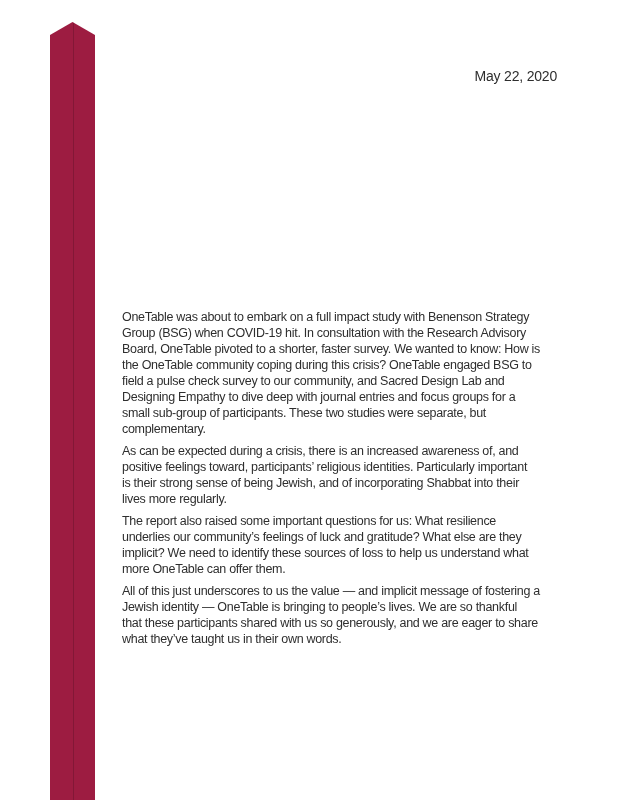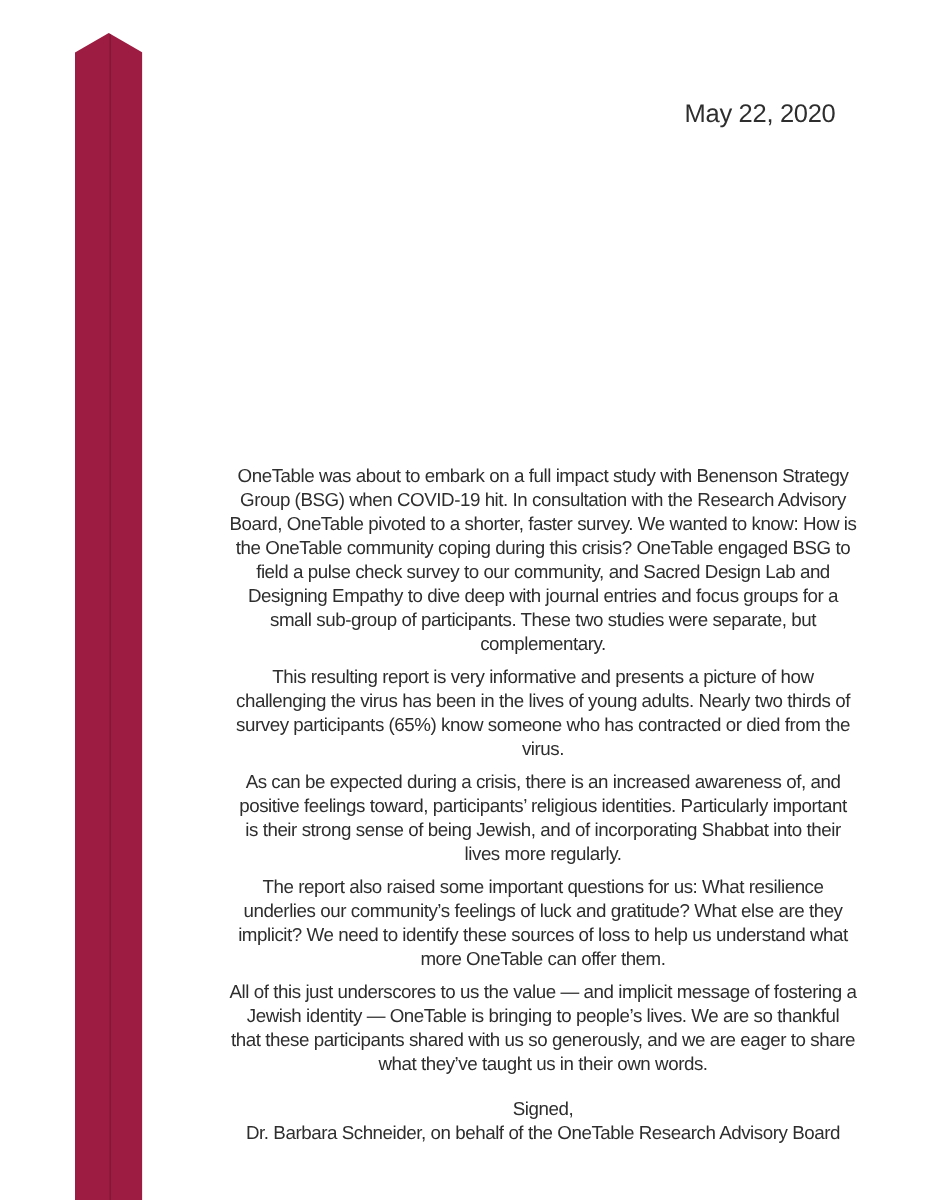--- a/index.html
+++ b/index.html
@@ -34,39 +34,38 @@
     bottom: 0;
     width: 1px;
     background: var(--crease);
   }
   .date {
     position: absolute;
     top: 68px;
     left: 122px;
     width: 435px;
     text-align: right;
-    font-size: 17px;
+    font-size: 14px;
     letter-spacing: -0.2px;
     line-height: 16px;
     color: var(--text);
   }
   .letter-body {
     position: absolute;
     left: 122px;
     top: 309px;
     width: 480px;
     color: var(--text);
     font-size: 12.5px;
     line-height: 16px;
     letter-spacing: -0.3px;
   }
   .letter-body p {
     margin: 0 0 6px 0;
     white-space: pre-line;
-    text-align: center;
   }
   .signature {
     margin-top: 14px !important;
   }
 </style>
 </head>
 <body>
 
 <div class="page">
 
@@ -78,33 +77,27 @@
 
   <div class="letter-body">
     <p>OneTable was about to embark on a full impact study with Benenson Strategy
 Group (BSG) when COVID-19 hit. In consultation with the Research Advisory
 Board, OneTable pivoted to a shorter, faster survey. We wanted to know: How is
 the OneTable community coping during this crisis? OneTable engaged BSG to
 field a pulse check survey to our community, and Sacred Design Lab and
 Designing Empathy to dive deep with journal entries and focus groups for a
 small sub-group of participants. These two studies were separate, but
 complementary.</p>
-    <p>This resulting report is very informative and presents a picture of how
-challenging the virus has been in the lives of young adults. Nearly two thirds of
-survey participants (65%) know someone who has contracted or died from the
-virus.</p>
     <p>As can be expected during a crisis, there is an increased awareness of, and
 positive feelings toward, participants’ religious identities. Particularly important
 is their strong sense of being Jewish, and of incorporating Shabbat into their
 lives more regularly.</p>
     <p>The report also raised some important questions for us: What resilience
 underlies our community’s feelings of luck and gratitude? What else are they
 implicit? We need to identify these sources of loss to help us understand what
 more OneTable can offer them.</p>
     <p>All of this just underscores to us the value — and implicit message of fostering a
 Jewish identity — OneTable is bringing to people’s lives. We are so thankful
 that these participants shared with us so generously, and we are eager to share
 what they’ve taught us in their own words.</p>
-    <p class="signature">Signed,
-Dr. Barbara Schneider, on behalf of the OneTable Research Advisory Board</p>
   </div>
 
 </div>
 
 </body></html>

